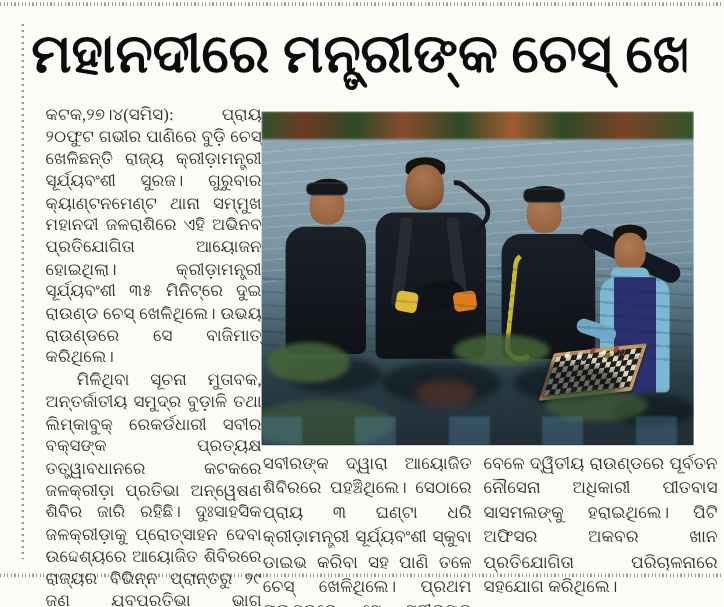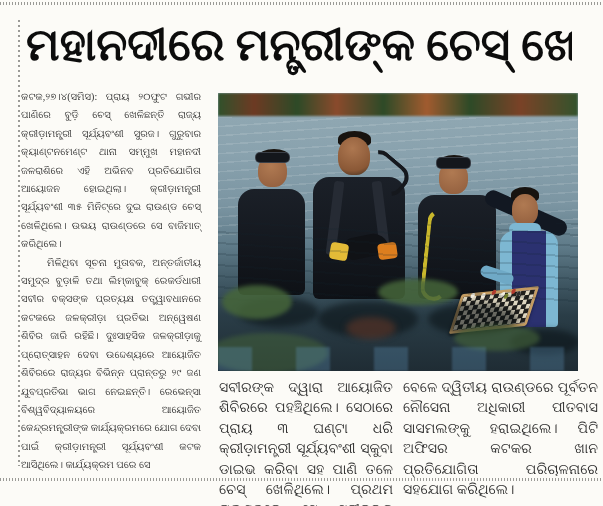--- a/index.html
+++ b/index.html
@@ -13,21 +13,21 @@
   .rule-left{position:absolute;left:18px;top:20px;width:2px;height:446px;
           background:repeating-linear-gradient(180deg,#9a9a96 0 2px,transparent 2px 5px);}
   
   .headline{position:absolute;left:26px;top:10px;width:546px;height:72px;margin:0;
             font-size:45px;line-height:70px;font-weight:800;color:#0c0c0c;
             text-align:center;white-space:nowrap;overflow:hidden;letter-spacing:0px;}
   
   .col{position:absolute;text-align:justify;color:#303030;}
   .col p{margin:0;}
   .col p.indent{text-indent:26px;}
-  .col1{left:21px;top:88px;width:180px;height:384px;font-size:10px;line-height:18.4px;}
+  .col1{left:38px;top:88px;width:180px;height:384px;font-size:14px;line-height:18.4px;}
   .col2{left:219px;top:377px;width:174px;height:100px;font-size:14.2px;line-height:20.4px;}
   .col3{left:403px;top:377px;width:195px;height:100px;font-size:14.2px;line-height:20.4px;}
   
   .photo{position:absolute;left:218px;top:93px;width:360px;height:278px;margin:0;overflow:hidden;
          background:linear-gradient(180deg,#93aab4 0%,#89a2ae 22%,#7b95a2 40%,#5f7b89 55%,#405864 68%,#2a3d47 80%,#1f2c34 100%);}
   .photo *{position:absolute;}
   .treeline{left:0;top:0;width:100%;height:23px;filter:blur(1px);
          background:linear-gradient(90deg,#30512b 0%,#6d3a23 10%,#2d4a27 22%,#8a4a2c 33%,#2d4a27 46%,#a15b2f 58%,#2d4a27 70%,#7a4227 84%,#33532c 100%);}
   .ripples{left:0;top:24px;width:100%;height:120px;opacity:.8;
          background:repeating-linear-gradient(176deg,rgba(255,255,255,.15) 0 1.5px,rgba(0,0,0,0) 1.5px 9px);}
@@ -118,16 +118,16 @@
     <div class="weed" style="left:236px;top:232px;width:86px;height:26px;opacity:.6;"></div>
     <div class="weed" style="left:-10px;top:240px;width:120px;height:40px;opacity:.5;"></div>
     <div class="bottomlight"></div>
   </figure>
 
   <div class="col col2">
     <p>ସବୀରଙ୍କ ଦ୍ୱାରା ଆୟୋଜିତ ଶିବିରରେ ପହଞ୍ଚିଥିଲେ। ସେଠାରେ ପ୍ରାୟ ୩ ଘଣ୍ଟା ଧରି କ୍ରୀଡ଼ାମନ୍ତ୍ରୀ ସୂର୍ଯ୍ୟବଂଶୀ ସ୍କୁବା ଡାଇଭ କରିବା ସହ ପାଣି ତଳେ ଚେସ୍ ଖେଳିଥିଲେ। ପ୍ରଥମ ରାଉଣ୍ଡରେ ସେ ସବୀରଙ୍କୁ ପରାସ୍ତ କରିଥିବା</p>
   </div>
 
   <div class="col col3">
-    <p>ବେଳେ ଦ୍ୱିତୀୟ ରାଉଣ୍ଡରେ ପୂର୍ବତନ ନୌସେନା ଅଧିକାରୀ ପୀତବାସ ସାସମଲଙ୍କୁ ହରାଇଥିଲେ। ପିଟି ଅଫିସର କଟକର ଖାନ ପ୍ରତିଯୋଗିତା ପରିଚାଳନାରେ ସହଯୋଗ କରିଥିଲେ।</p>
+    <p>ବେଳେ ଦ୍ୱିତୀୟ ରାଉଣ୍ଡରେ ପୂର୍ବତନ ନୌସେନା ଅଧିକାରୀ ପୀତବାସ ସାସମଲଙ୍କୁ ହରାଇଥିଲେ। ପିଟି ଅଫିସର ଅକବର ଖାନ ପ୍ରତିଯୋଗିତା ପରିଚାଳନାରେ ସହଯୋଗ କରିଥିଲେ।</p>
   </div>
 
 </div>
 
 </body></html>

